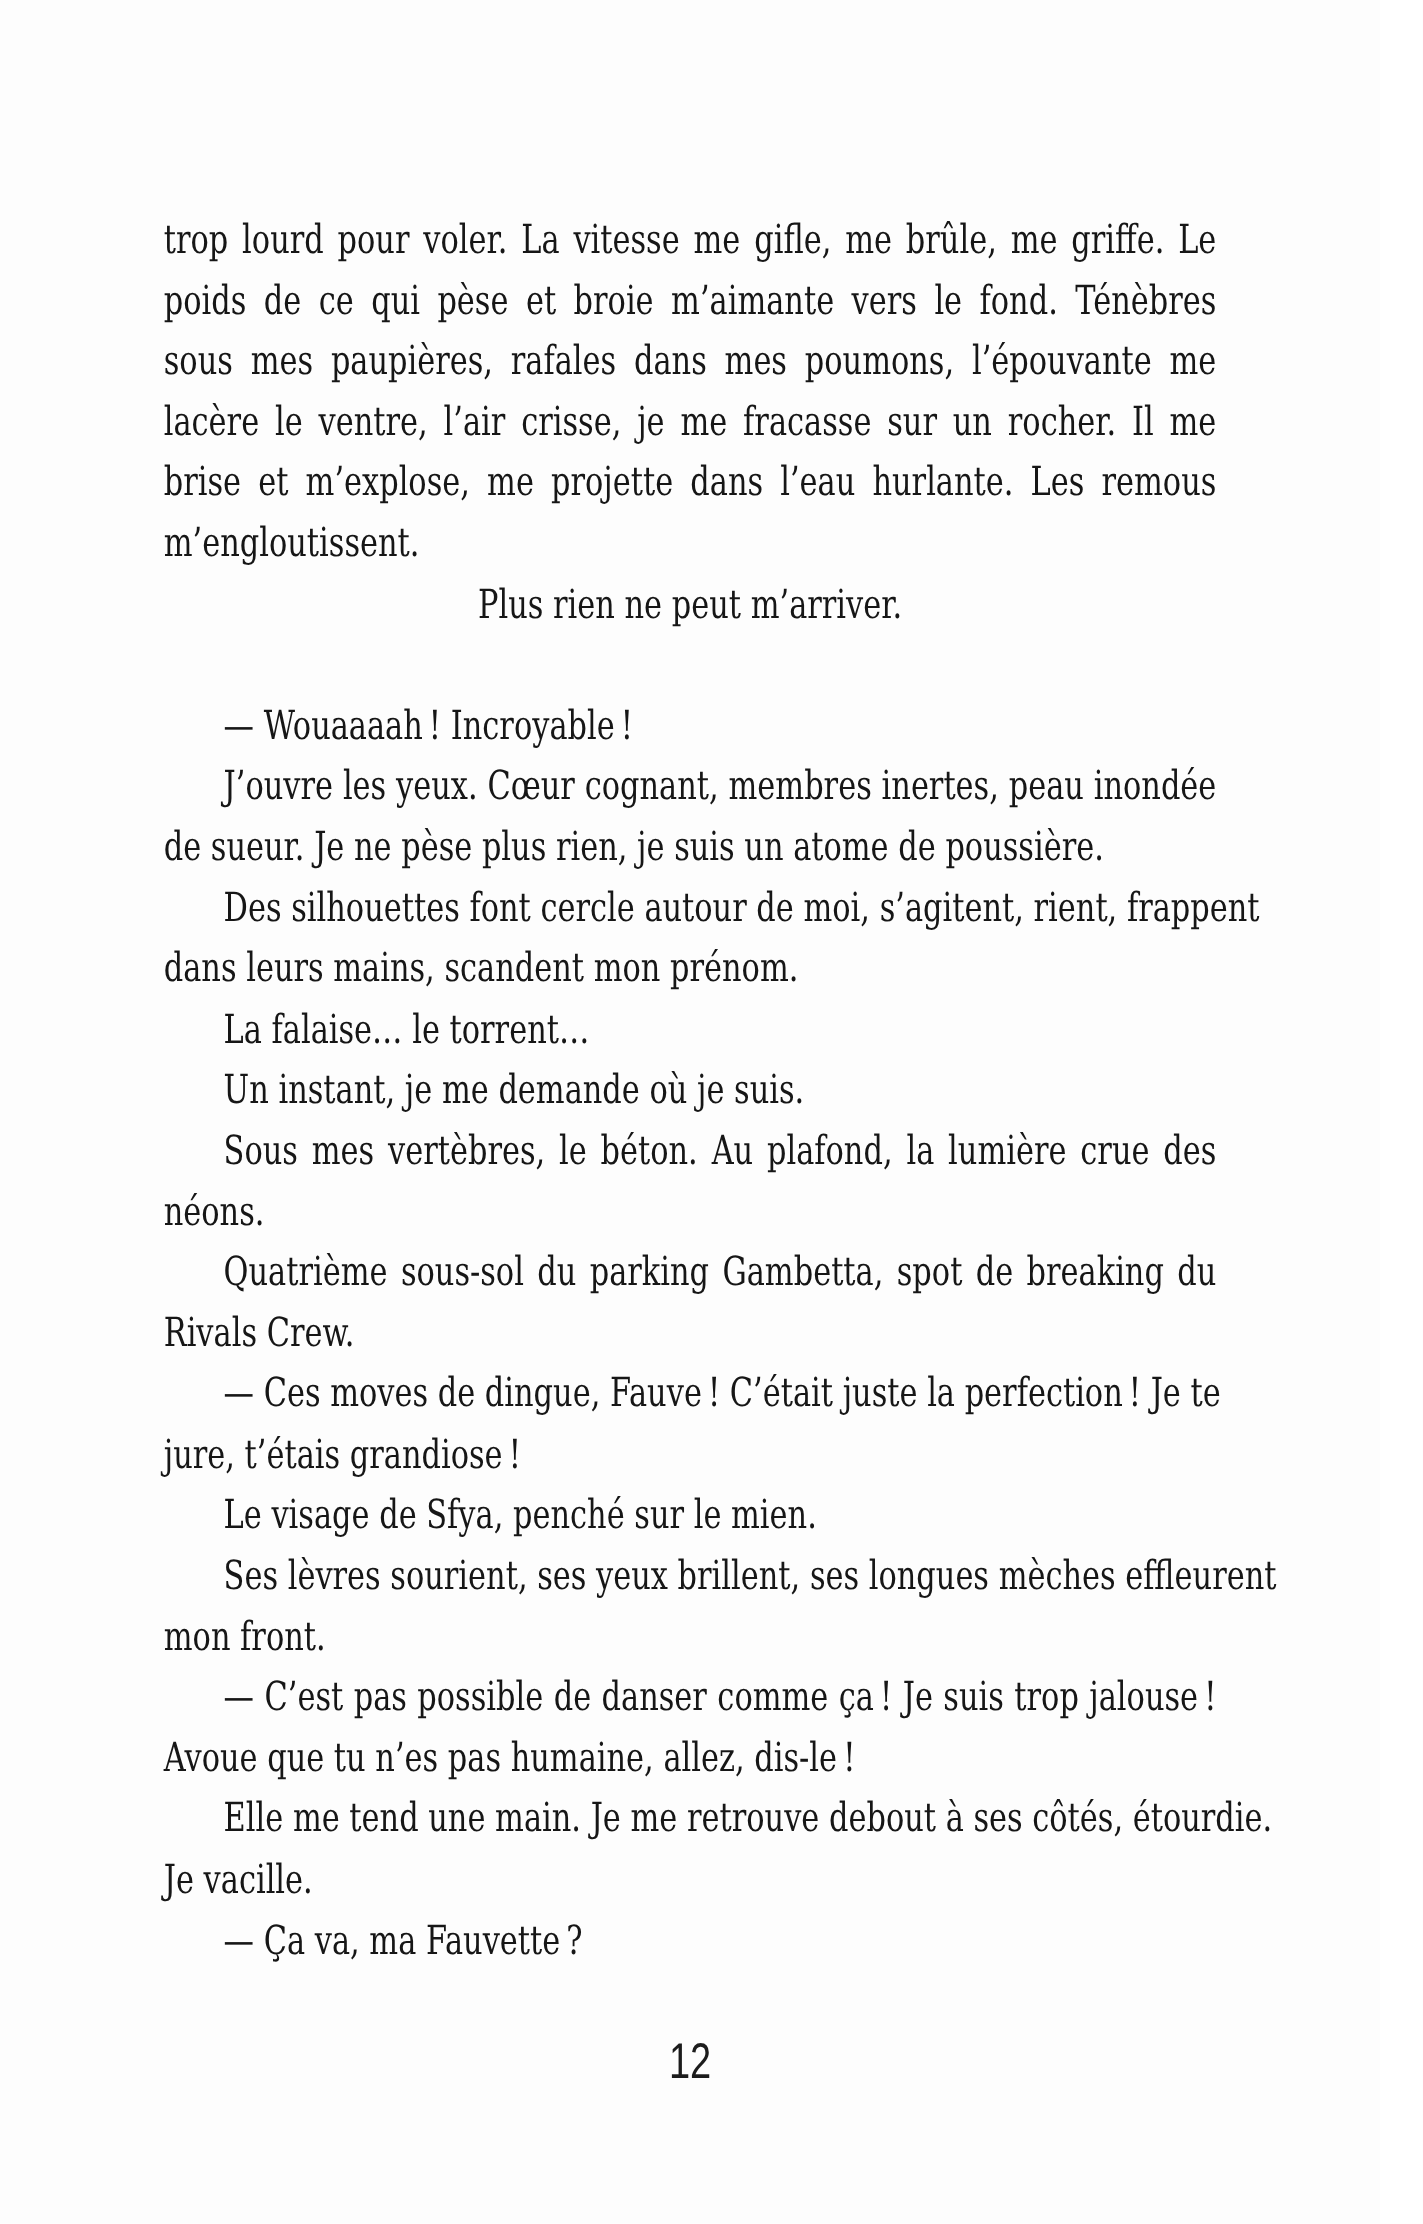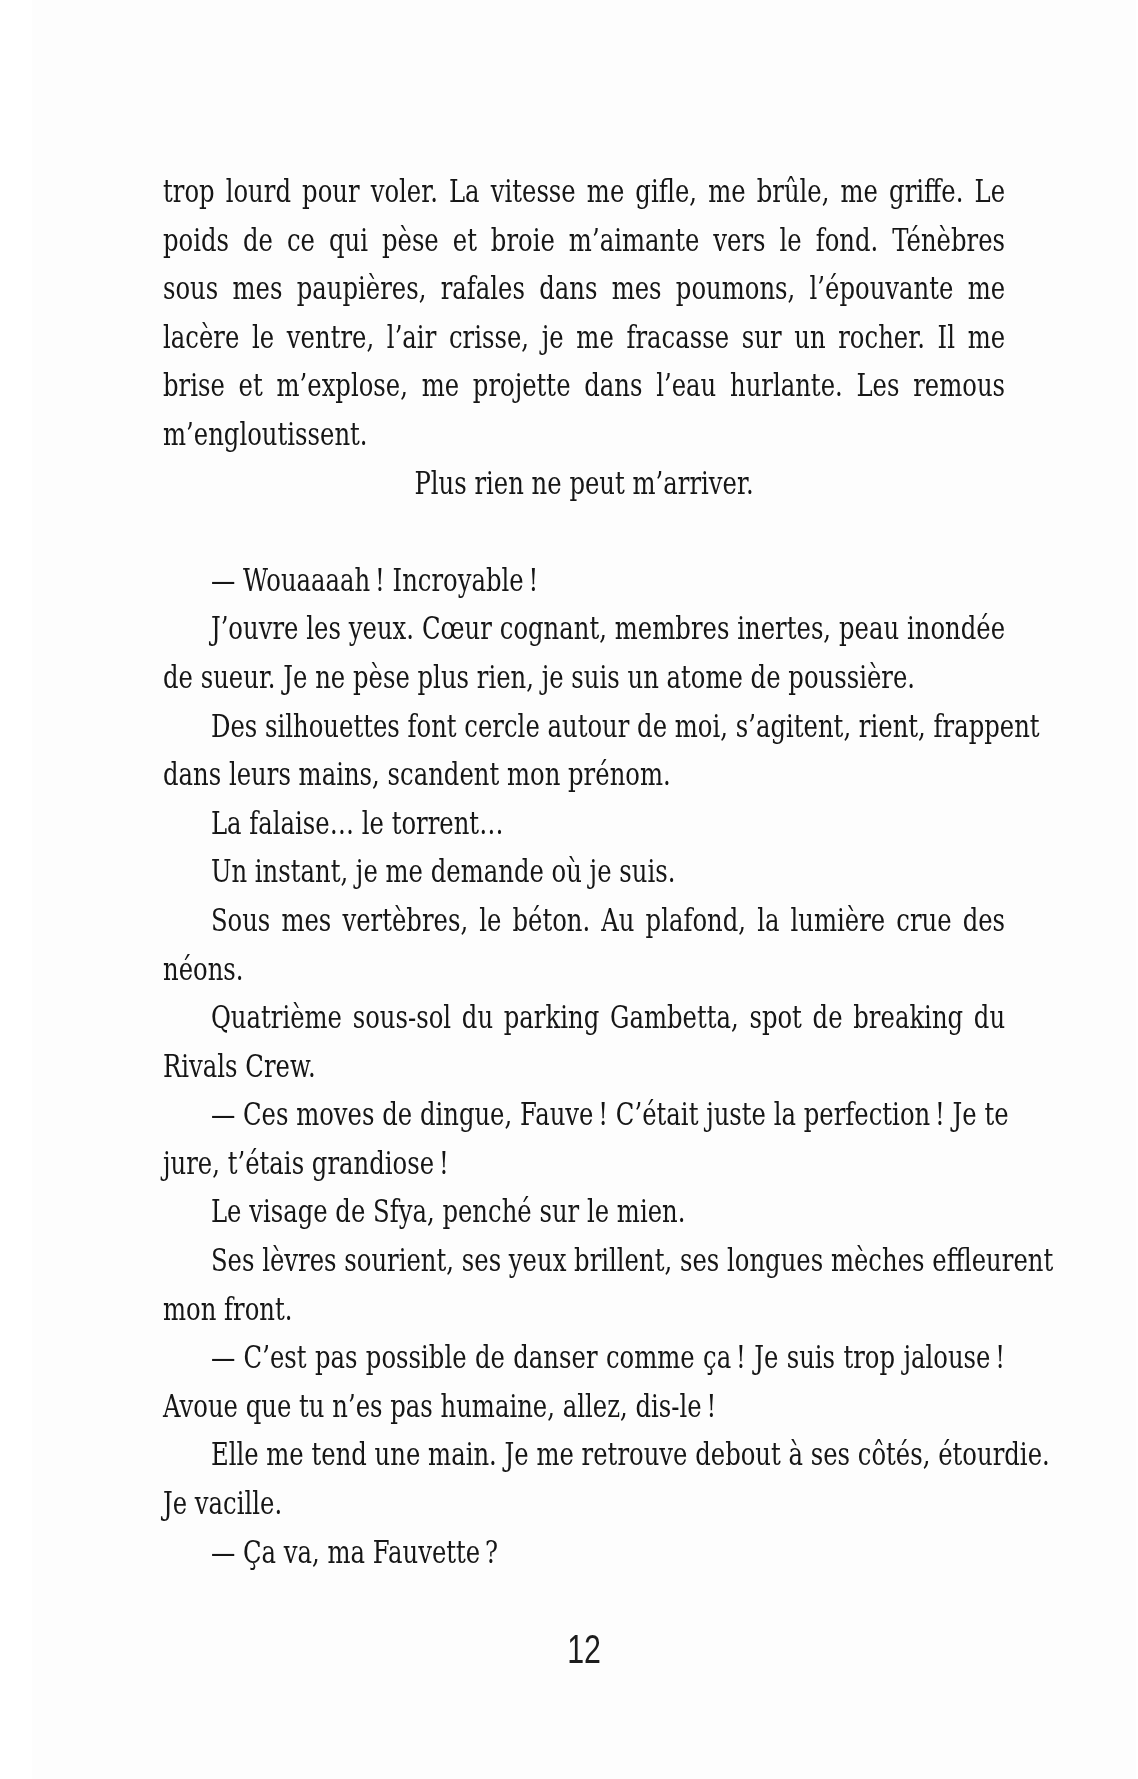--- a/index.html
+++ b/index.html
@@ -2,21 +2,20 @@
 <html><head>
 <meta charset="utf-8">
 <style>
   html, body { margin: 0; padding: 0; }
   .page {
     position: relative;
     width: 1104px;
     height: 1779px;
     background: #fdfdfd;
     overflow: hidden;
-    margin-left: 32px;
   }
   .text-col {
     position: absolute;
     left: 131px;
     top: 167px;
     width: 1108px;
     transform: scaleX(0.76);
     transform-origin: left top;
     font-family: "DejaVu Serif", serif;
     font-size: 32px;

